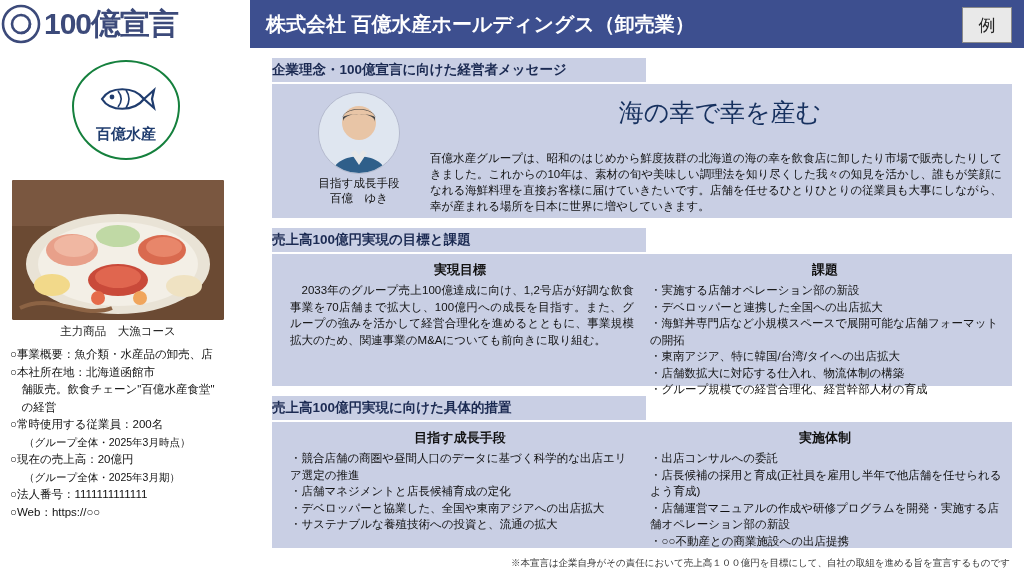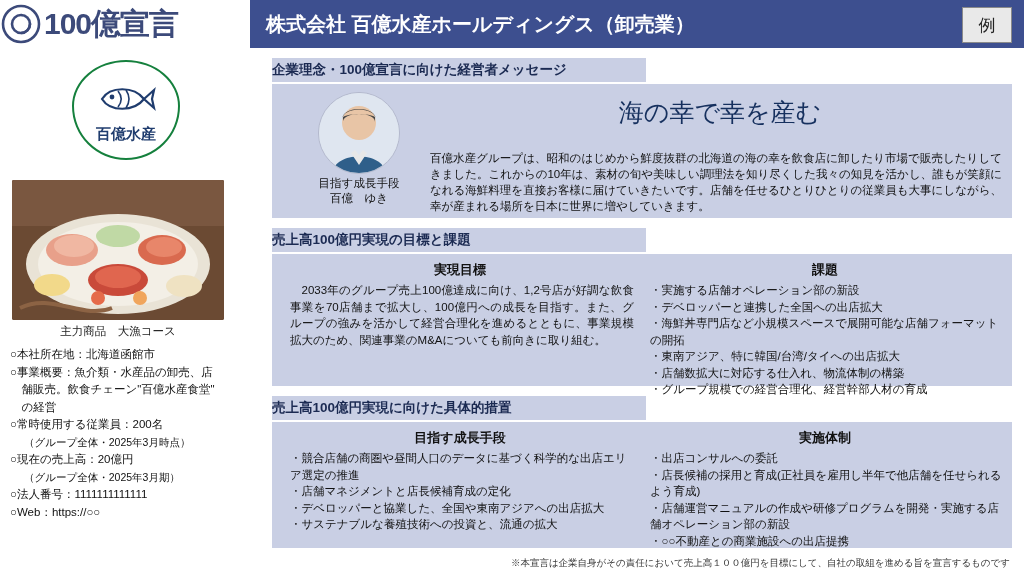--- a/index.html
+++ b/index.html
@@ -299,22 +299,22 @@
         <ellipse cx="172" cy="106" rx="18" ry="11" fill="#efe2c2"></ellipse>
         <ellipse cx="106" cy="56" rx="22" ry="11" fill="#c0d9a5"></ellipse>
         <circle cx="86" cy="118" r="7" fill="#e56b4a"></circle>
         <circle cx="128" cy="118" r="7" fill="#f0a55c"></circle>
         <path d="M8 128 C40 112, 70 140, 100 128" stroke="#8c6344" stroke-width="4" fill="none"></path>
       </svg>
     </div>
     <div class="photo-caption">主力商品　大漁コース</div>
 
     <div class="facts">
+      <div>○事業概要：魚介類・水産品の卸売、店</div>
       <div>○本社所在地：北海道函館市</div>
-      <div>○事業概要：魚介類・水産品の卸売、店</div>
       <div>　舗販売。飲食チェーン"百億水産食堂"</div>
       <div>　の経営</div>
       <div>○常時使用する従業員：200名</div>
       <div class="indent">（グループ全体・2025年3月時点）</div>
       <div>○現在の売上高：20億円</div>
       <div class="indent">（グループ全体・2025年3月期）</div>
       <div>○法人番号：1111111111111</div>
       <div>○Web：https://○○</div>
     </div>
   </div>

